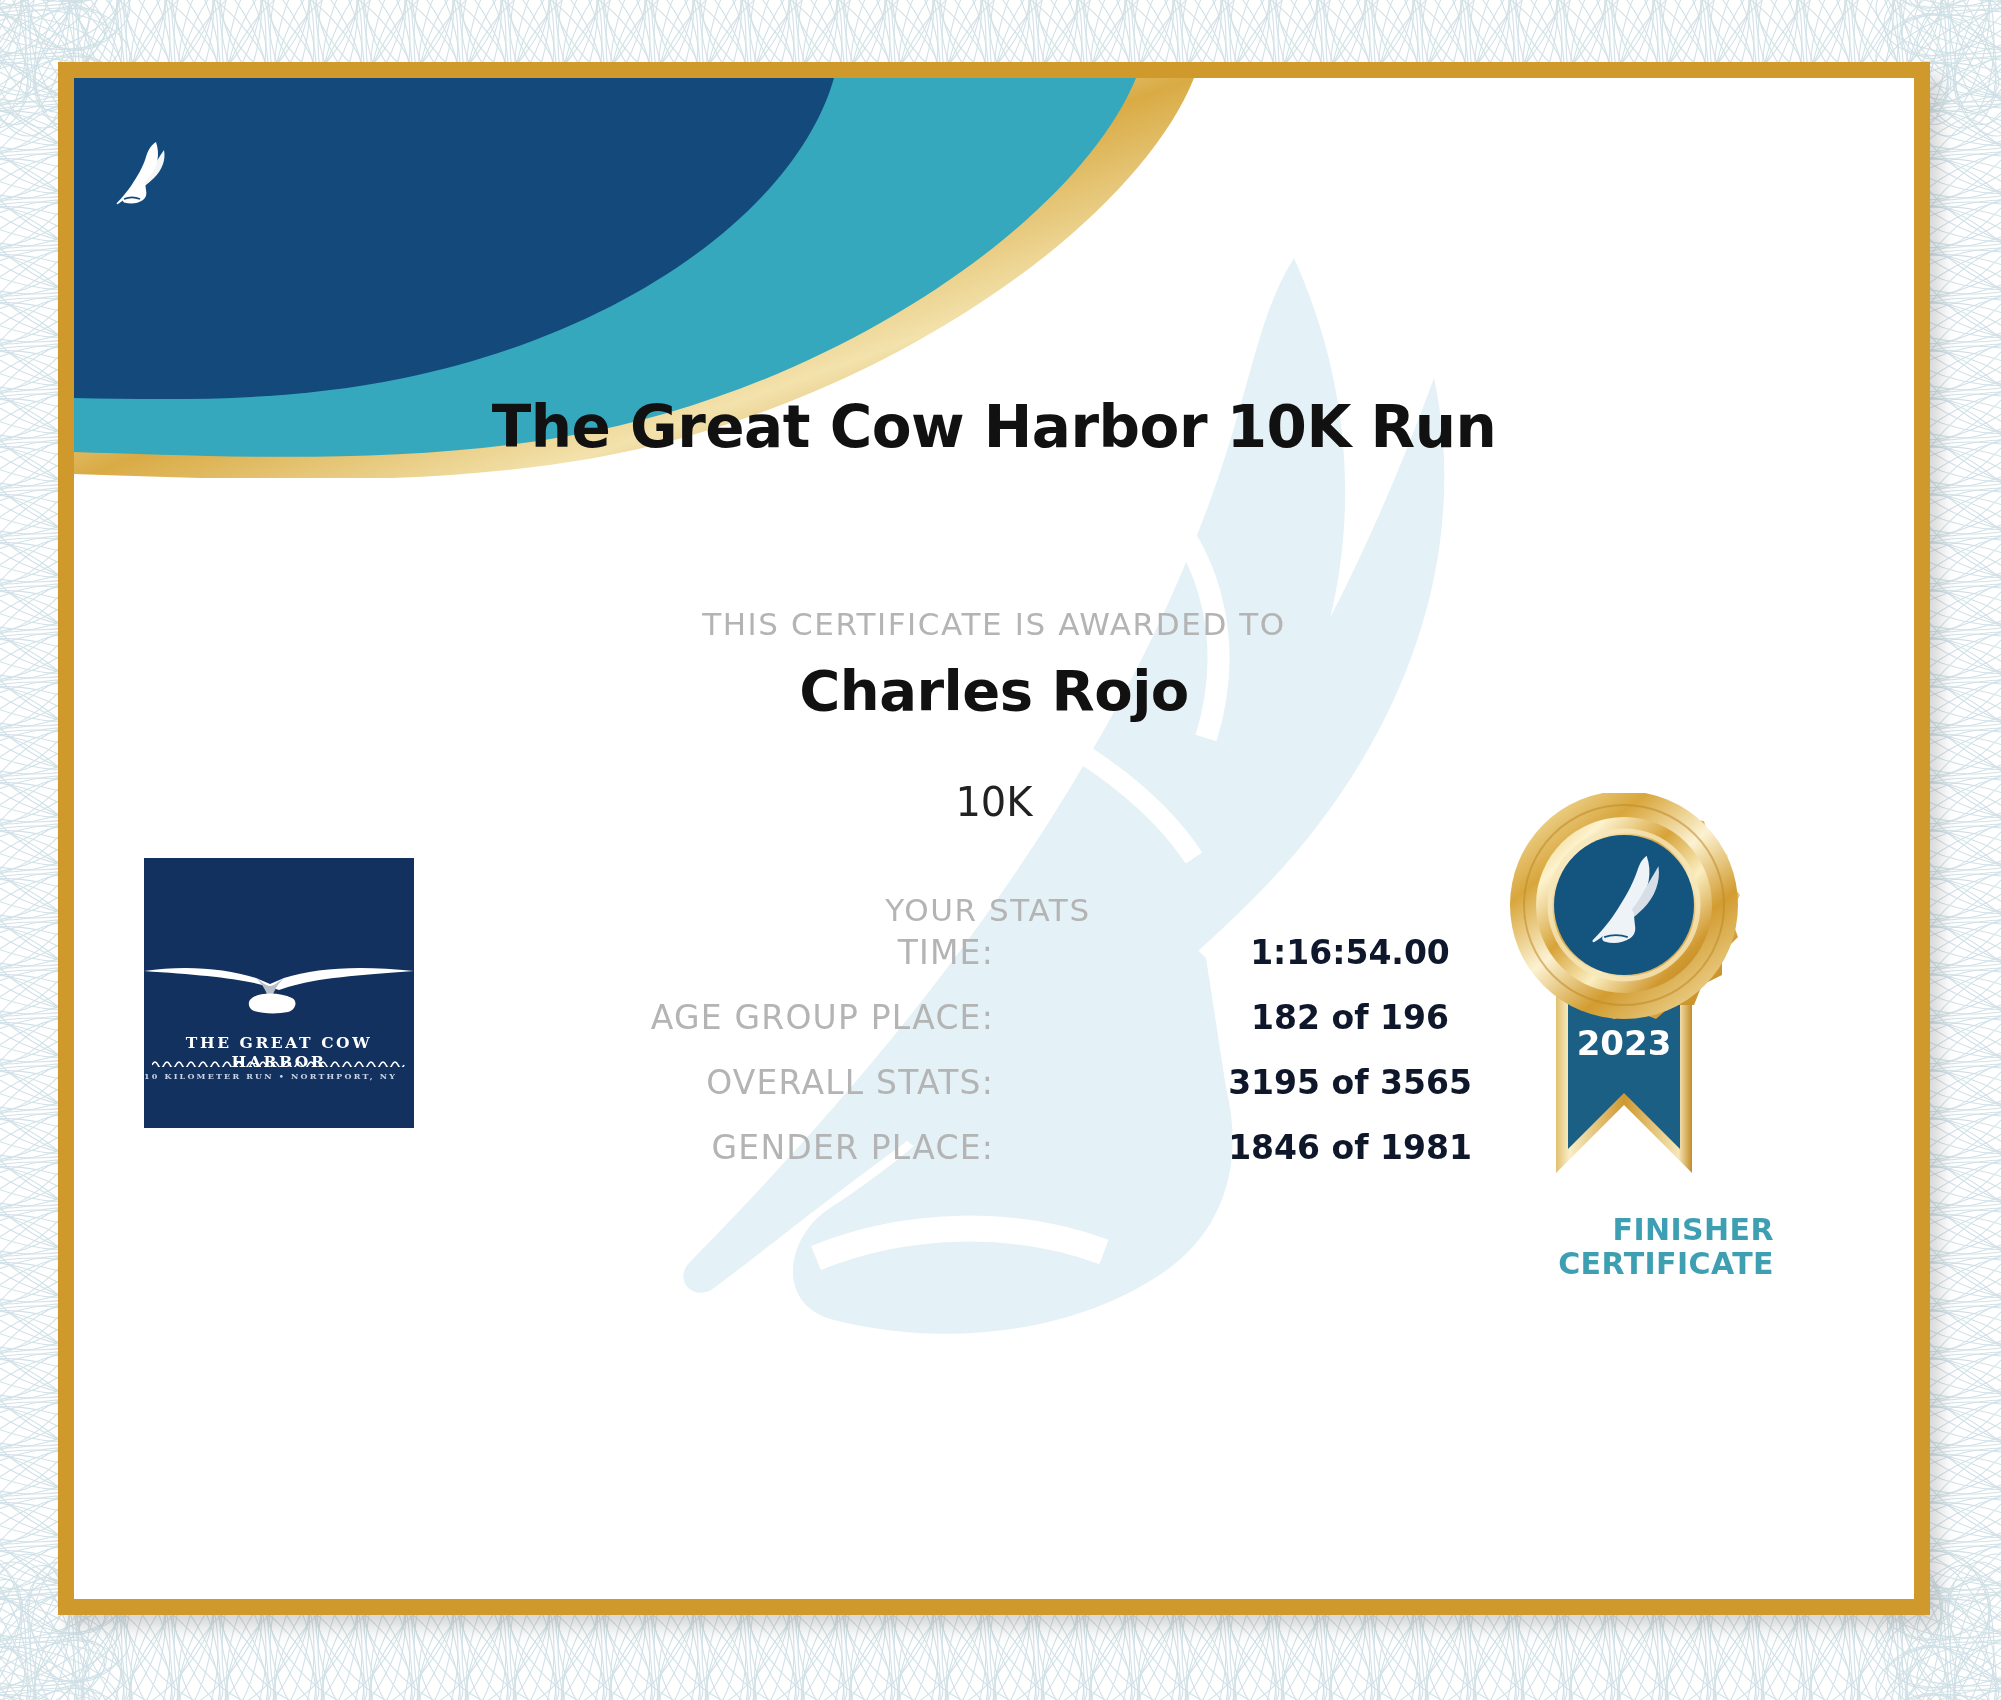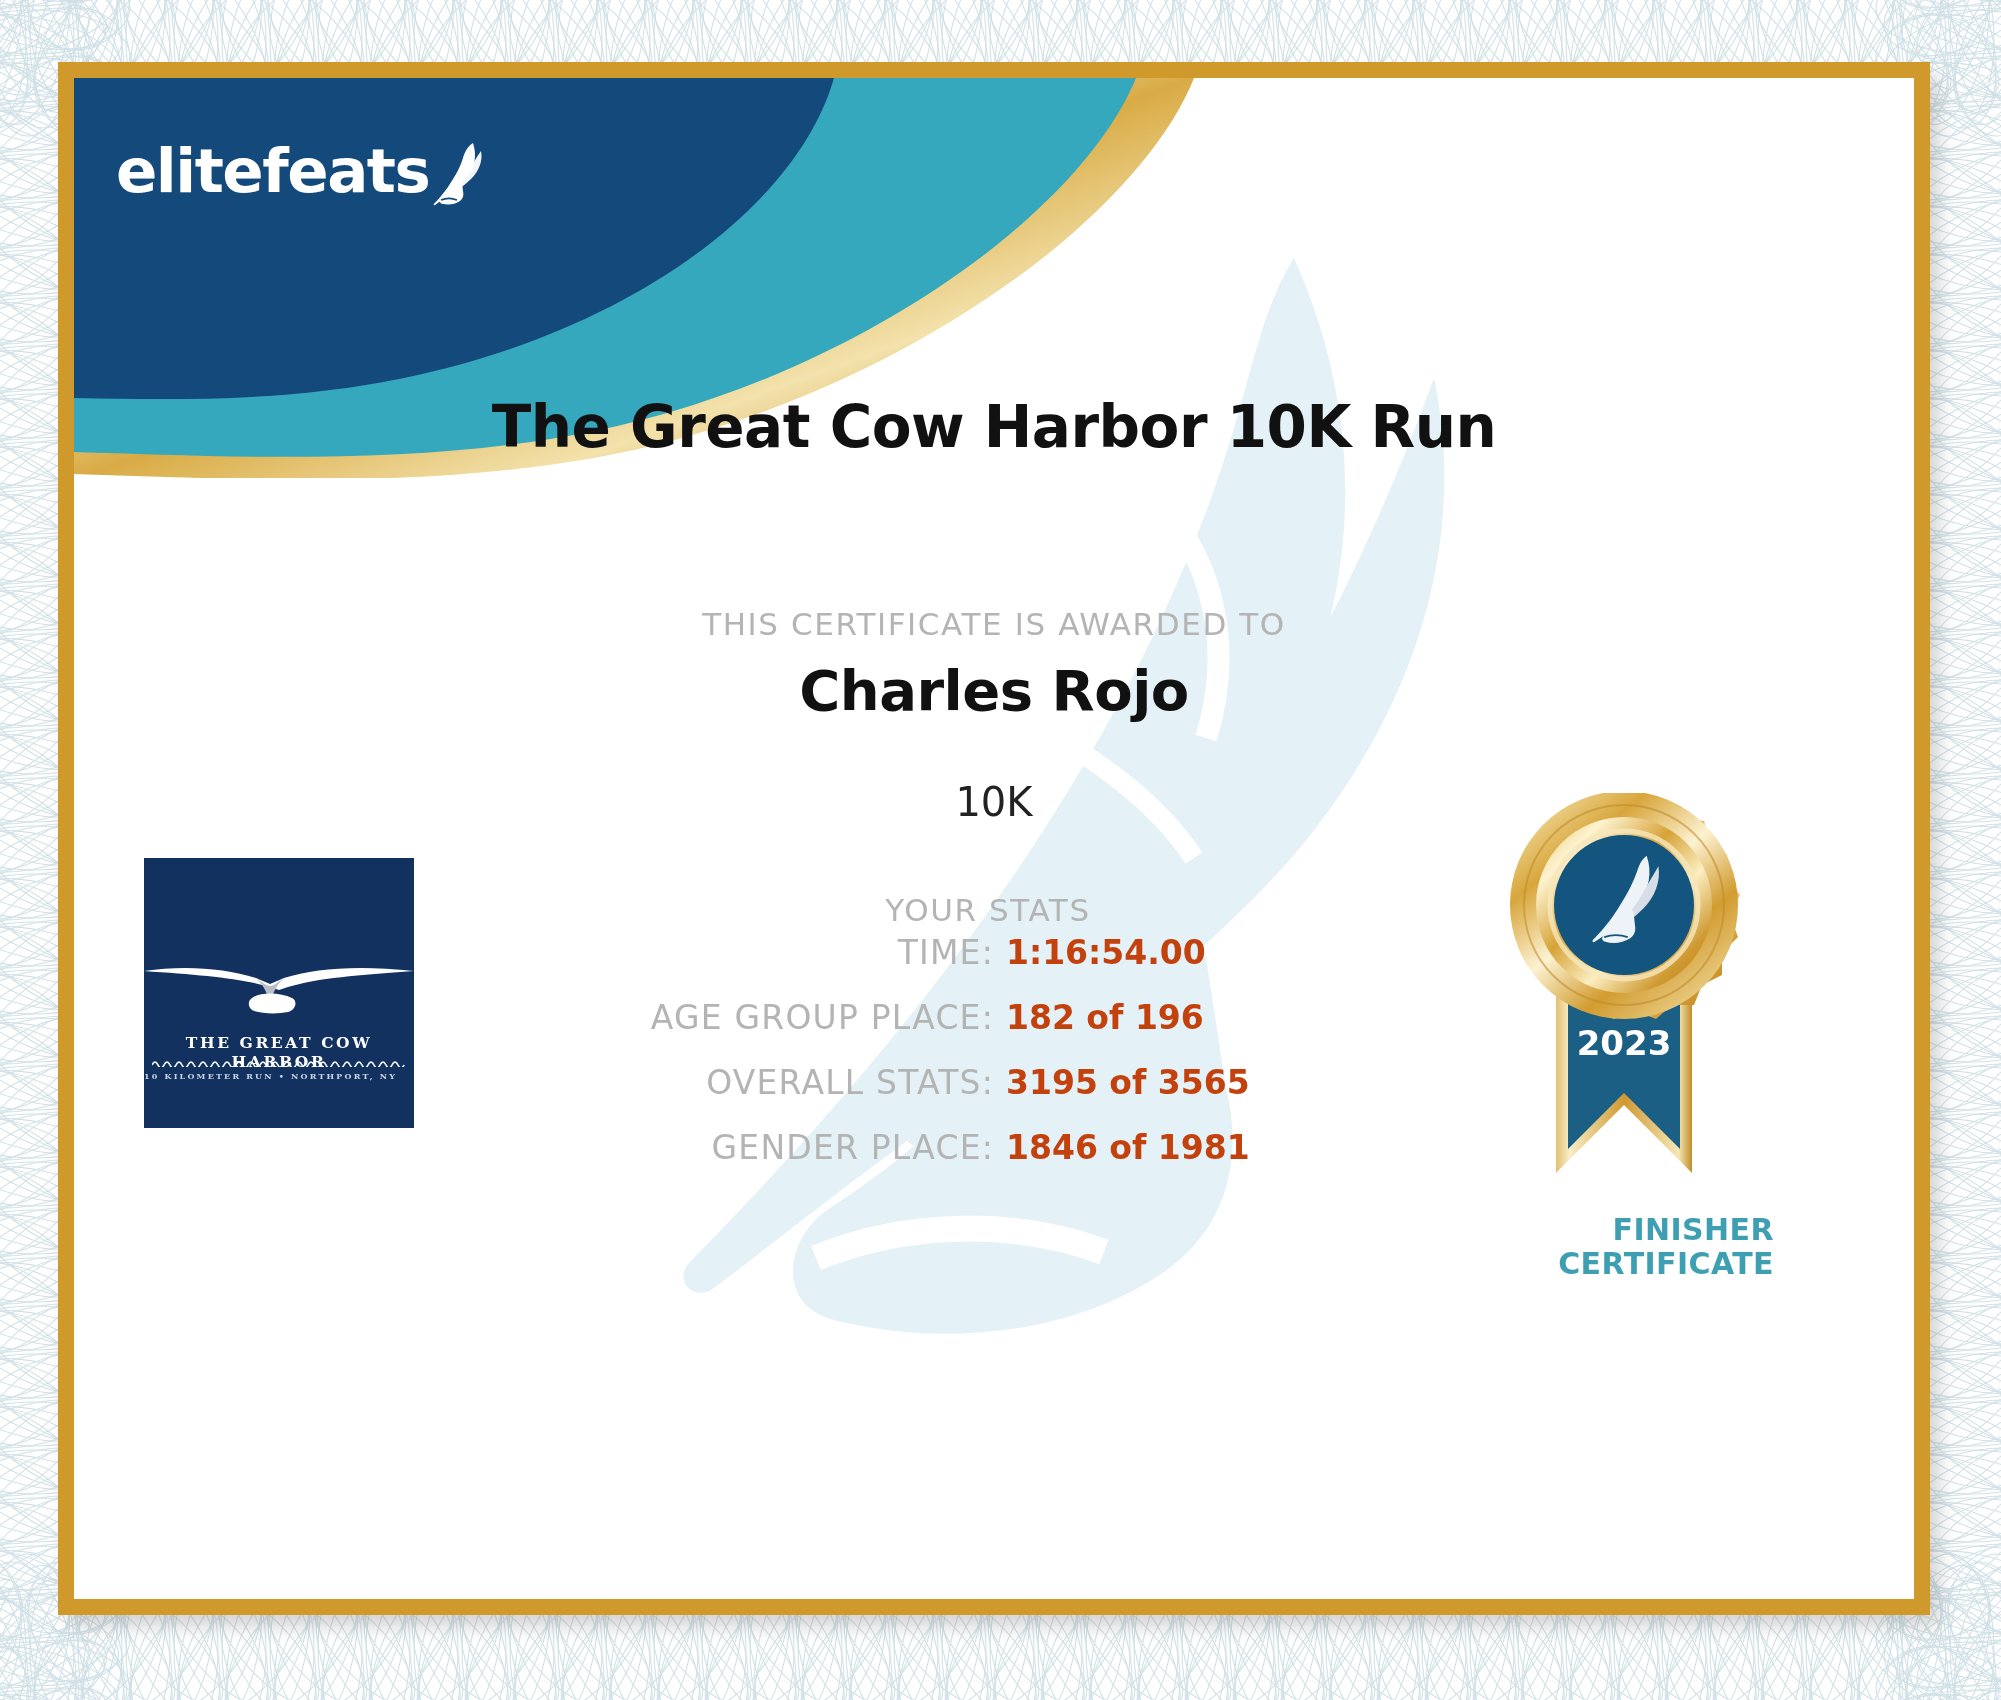--- a/index.html
+++ b/index.html
@@ -90,22 +90,22 @@
   .stat-row{
     display:flex; align-items:baseline; justify-content:center;
     margin-bottom:26px;
   }
   .stat-label{
     width:700px; text-align:right;
     color:#b4b4b4; font-size:33px; letter-spacing:1.2px;
     font-family:"DejaVu Sans", sans-serif;
   }
   .stat-value{
-    width:700px; text-align:left; padding-left:12px;
-    color:#c2410c; font-size:33px; font-weight:700;
+    width:700px; text-align:center; padding-left:12px;
+    color:#0f172a; font-size:33px; font-weight:700;
     font-family:"DejaVu Sans", sans-serif;
   }
 
   
   #event-logo{
     position:absolute; left:70px; top:780px;
     width:270px; height:270px; background:#12315f;
     z-index:6; overflow:hidden;
   }
   #event-logo .gull{ position:absolute; left:0; top:96px; width:270px; height:62px; }
@@ -276,21 +276,20 @@
 
         <path d="M0,0 L1120,0 C1060,150 800,330 520,380 C340,412 140,400 0,396 Z" fill="url(#goldgrad)"></path>
 
         <path d="M0,0 L1062,0 C1004,142 760,312 494,358 C326,388 138,378 0,374 Z" fill="#35a8bd"></path>
 
         <path d="M0,0 L760,0 C724,126 560,252 330,300 C214,324 104,322 0,320 Z" fill="#14497c"></path>
       </svg>
     </div>
 
     <div id="brand">
-      <span class="wordmark">elitefeats</span>
       <svg class="wing" viewBox="0 0 60 66">
         <path d="M44,2 C48,14 46,26 38,36 C32,44 25,50 17,56 C13,59 9,62 6,64 C5,64.6 4.2,63.6 5,62.8
                  C9,58.6 14,53 19,46 C25,37 31,27 34,17 C35.6,11.6 38,6 44,2 Z" fill="#ffffff"></path>
         <path d="M52,10 C54,20 50,30 42,38 C36,44 29,49 22,53 C20.6,53.8 19.8,52.4 21,51.4
                  C27,46.4 33,40 38,32 C43,24 47,17 52,10 Z" fill="#ffffff" opacity="0.95"></path>
         <path d="M30,38 C26,45 20,52 13,57 C10.5,58.8 10,62 13,62.8 C19,64.4 26,63.6 31,60
                  C34,57.8 35,54 34,50 L33,42 Z" fill="#ffffff"></path>
         <path d="M12,59 C17,57 23,57 28,59" fill="none" stroke="#14497c" stroke-width="1.6"></path>
       </svg>
     </div>

